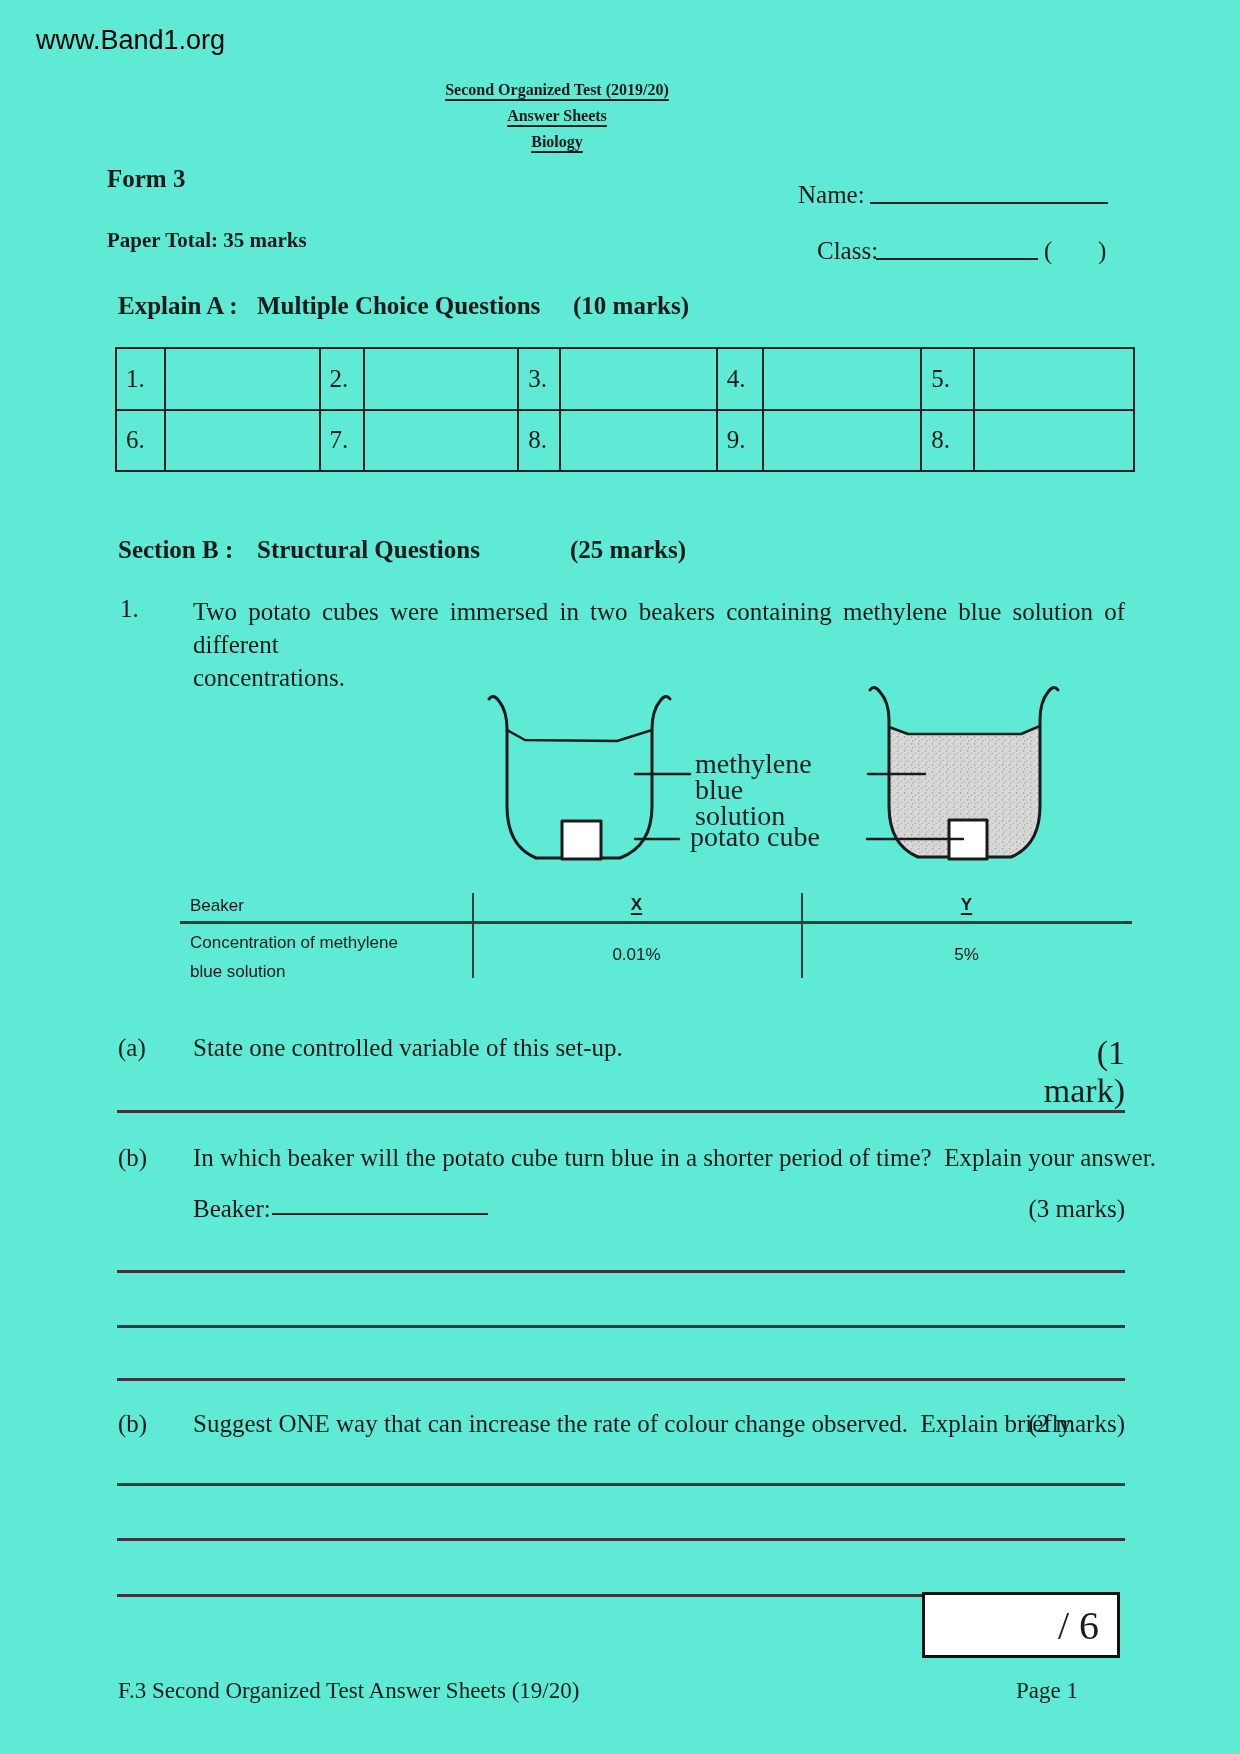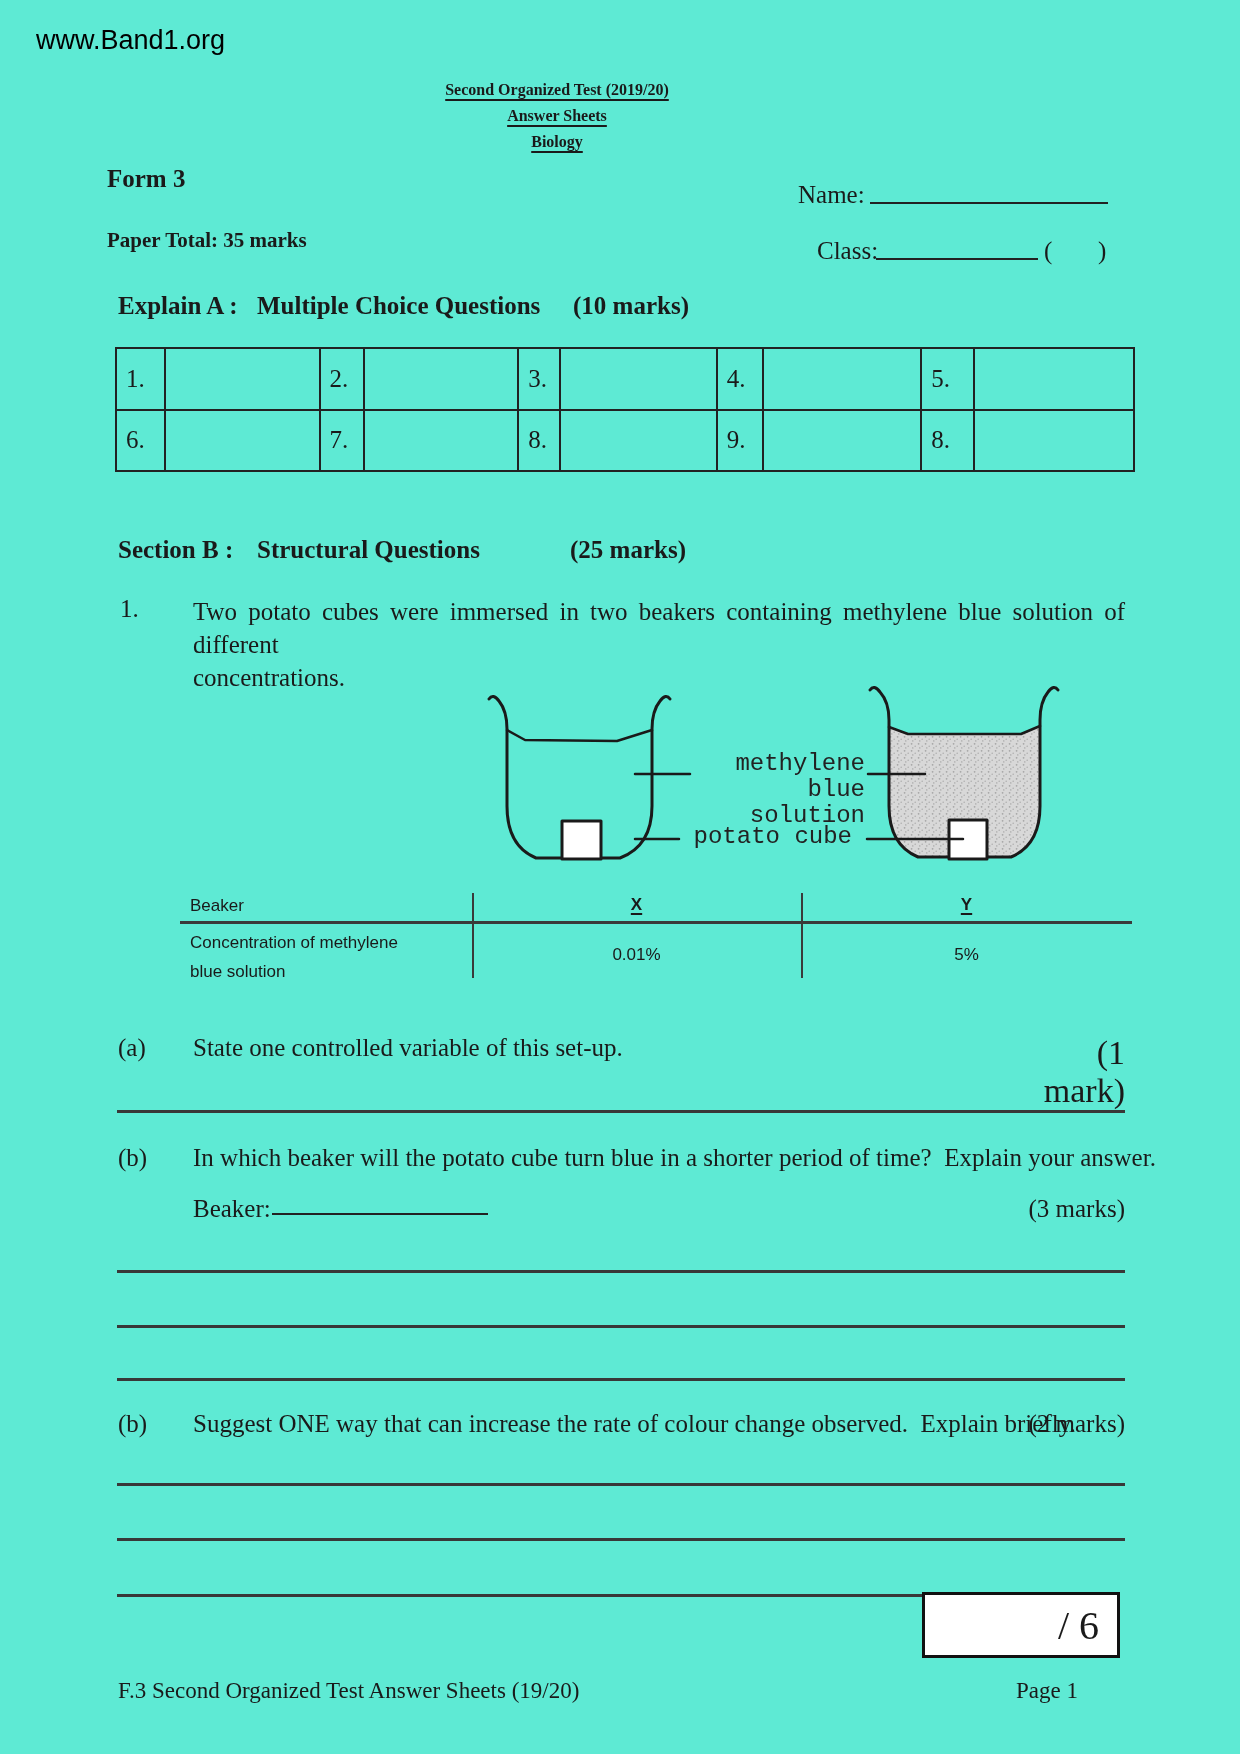--- a/index.html
+++ b/index.html
@@ -47,21 +47,21 @@
     border-collapse: collapse;
   }
   table.mc td { border:2px solid #222; font-size:25px; vertical-align:middle; }
   table.mc td.num { padding-left:9px; }
 
   .q1-num { left:120px; top:595px; font-size:25px; }
   .q1-text { left:193px; top:595px; width:932px; font-size:25px; line-height:33px; }
   .q1-text .j { text-align: justify; text-align-last: justify; display:block; }
 
   
-  .lbl { font-family:Liberation Mono, monospace; font-size:24px; line-height:26px; color:#222; text-align:right; }
+  .lbl { font-family:Liberation Serif, serif; font-size:28px; line-height:26px; color:#222; text-align:left; }
   .lbl-solution { left:695px; top:751px; width:170px; }
   .lbl-cube { left:690px; top:824px; width:162px; }
 
   
   .ct-hrule { left:180px; top:921px; width:952px; height:3px; background:#3a3a3a; }
   .ct-v1 { left:472px; top:893px; width:2px; height:85px; background:#3a3a3a; }
   .ct-v2 { left:801px; top:893px; width:2px; height:85px; background:#3a3a3a; }
   .ct-txt { font-family:"Liberation Sans", sans-serif; font-size:17px; line-height:29px; color:#1a1a1a; }
   .ct-beaker { left:190px; top:891px; }
   .ct-x { left:472px; top:890px; width:329px; text-align:center; font-weight:bold; text-decoration:underline; text-decoration-thickness:2px; text-underline-offset:3px; }

